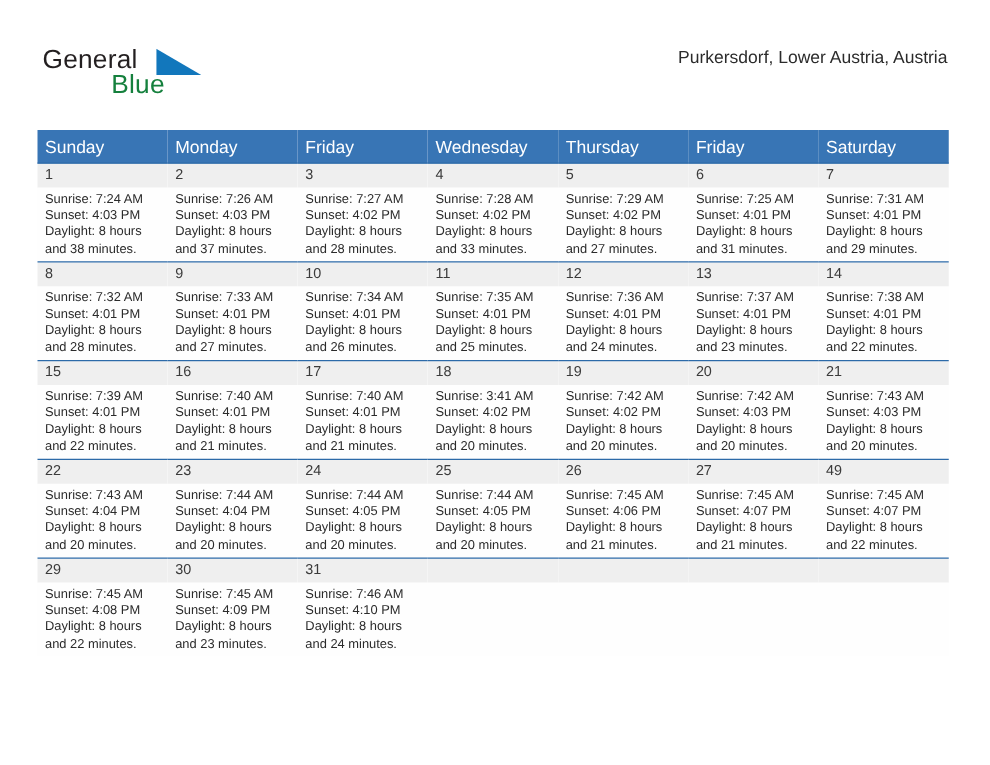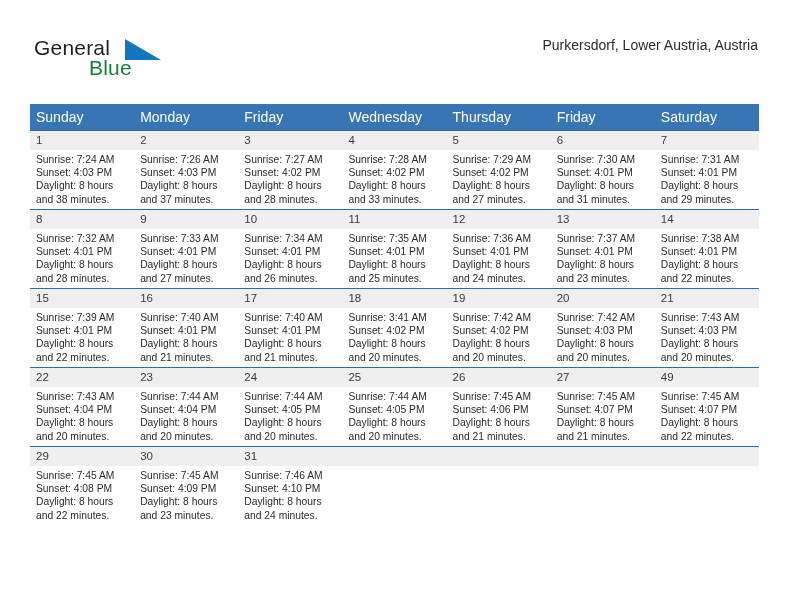--- a/index.html
+++ b/index.html
@@ -209,21 +209,21 @@
             <div class="details">
               <div>Sunrise: 7:29 AM</div>
               <div>Sunset: 4:02 PM</div>
               <div>Daylight: 8 hours</div>
               <div>and 27 minutes.</div>
             </div>
           </td>
           <td>
             <div class="daynum">6</div>
             <div class="details">
-              <div>Sunrise: 7:30 AM</div>
+              <div>Sunrise: 7:25 AM</div>
               <div>Sunset: 4:01 PM</div>
               <div>Daylight: 8 hours</div>
               <div>and 31 minutes.</div>
             </div>
           </td>
           <td>
             <div class="daynum">7</div>
             <div class="details">
               <div>Sunrise: 7:31 AM</div>
               <div>Sunset: 4:01 PM</div>

